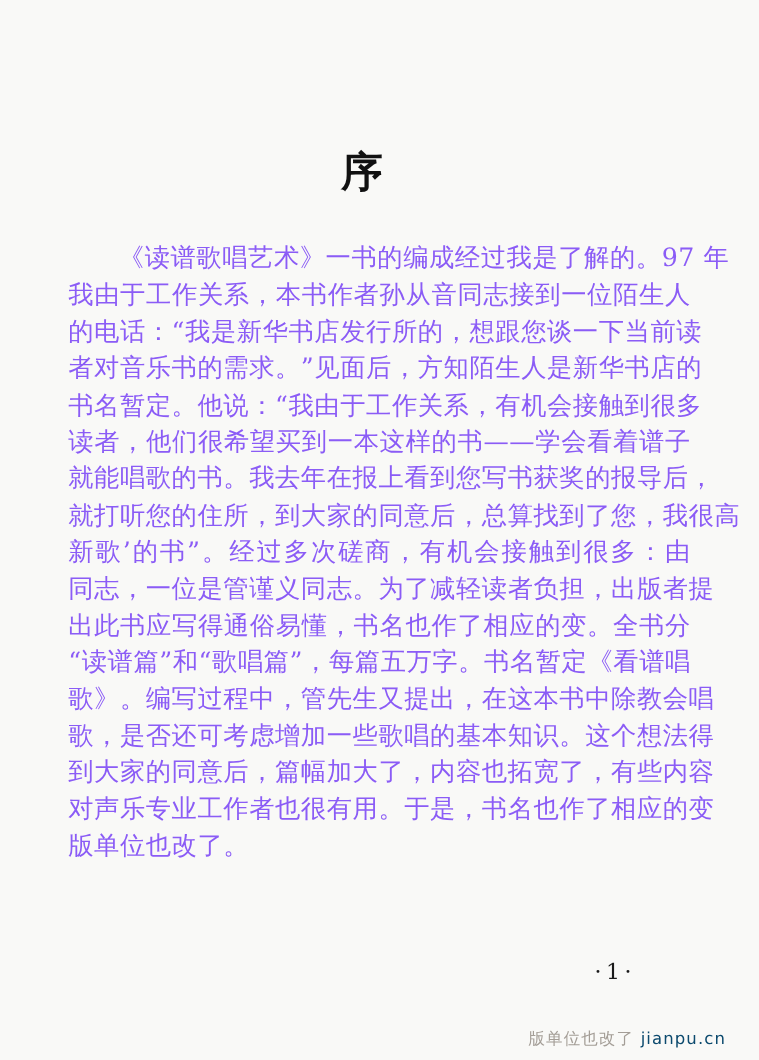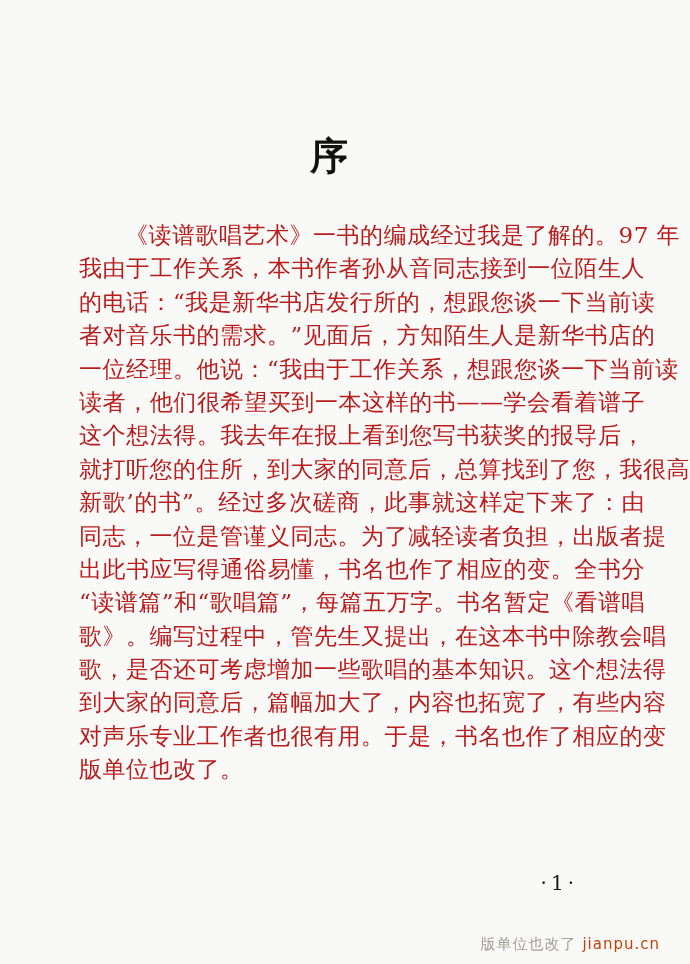--- a/index.html
+++ b/index.html
@@ -26,22 +26,21 @@
     font-weight: 700;
     letter-spacing: 2px;
     color: #111;
   }
   .body-text {
     position: absolute;
     top: 219px;
     left: 62px;
     width: 566px;
     font-size: 23px;
-    color: #b91c1c;
-    margin-left: 17px;
+    color: #8b5cf6;
   }
   .line {
     height: 33.4px;
     line-height: 33.4px;
     text-align: justify;
     text-align-last: justify;
     white-space: nowrap;
     letter-spacing: 0.5px;
   }
   .line.indent { text-indent: 2em; }
@@ -60,41 +59,41 @@
   .watermark {
     position: absolute;
     right: 30px;
     bottom: 10px;
     font-size: 15px;
     font-family: "DejaVu Sans", "Liberation Sans", sans-serif;
     color: #a49e97;
     letter-spacing: 1px;
   }
   .watermark .wm-link {
-    color: #c2410c;
+    color: #0c4a6e;
     margin-left: 6px;
   }
 </style>
 </head>
 <body>
 
 <div class="page">
 
   <h1 class="title">序</h1>
 
   <div class="body-text">
     <div class="line indent">《读谱歌唱艺术》一书的编成经过我是了解的。97 年</div>
     <div class="line">我由于工作关系，本书作者孙从音同志接到一位陌生人</div>
     <div class="line">的电话：“我是新华书店发行所的，想跟您谈一下当前读</div>
     <div class="line">者对音乐书的需求。”见面后，方知陌生人是新华书店的</div>
-    <div class="line">一位经理。他说：“我由于工作关系，想跟您谈一下当前读</div>
+    <div class="line">书名暂定。他说：“我由于工作关系，有机会接触到很多</div>
     <div class="line">读者，他们很希望买到一本这样的书——学会看着谱子</div>
-    <div class="line">这个想法得。我去年在报上看到您写书获奖的报导后，</div>
+    <div class="line">就能唱歌的书。我去年在报上看到您写书获奖的报导后，</div>
     <div class="line">就打听您的住所，到大家的同意后，总算找到了您，我很高</div>
-    <div class="line">新歌’的书”。经过多次磋商，此事就这样定下来了：由</div>
+    <div class="line">新歌’的书”。经过多次磋商，有机会接触到很多：由</div>
     <div class="line">同志，一位是管谨义同志。为了减轻读者负担，出版者提</div>
     <div class="line">出此书应写得通俗易懂，书名也作了相应的变。全书分</div>
     <div class="line">“读谱篇”和“歌唱篇”，每篇五万字。书名暂定《看谱唱</div>
     <div class="line">歌》。编写过程中，管先生又提出，在这本书中除教会唱</div>
     <div class="line">歌，是否还可考虑增加一些歌唱的基本知识。这个想法得</div>
     <div class="line">到大家的同意后，篇幅加大了，内容也拓宽了，有些内容</div>
     <div class="line">对声乐专业工作者也很有用。于是，书名也作了相应的变</div>
     <div class="line last">版单位也改了。</div>
   </div>
 

